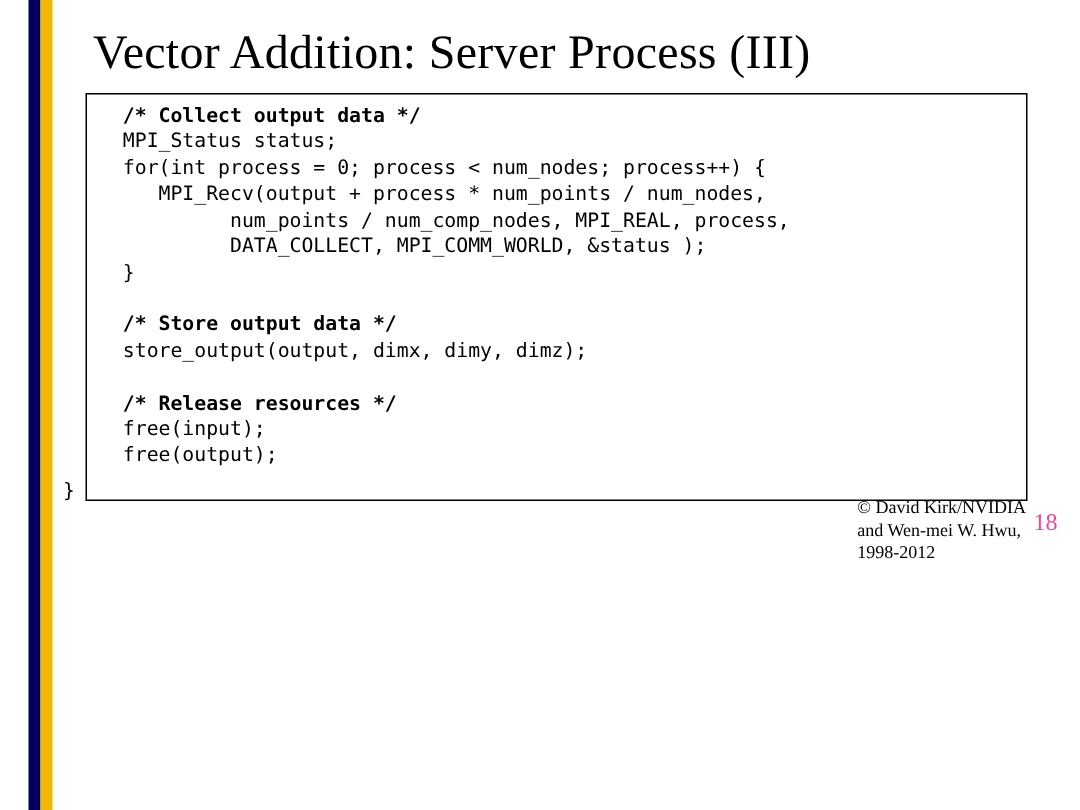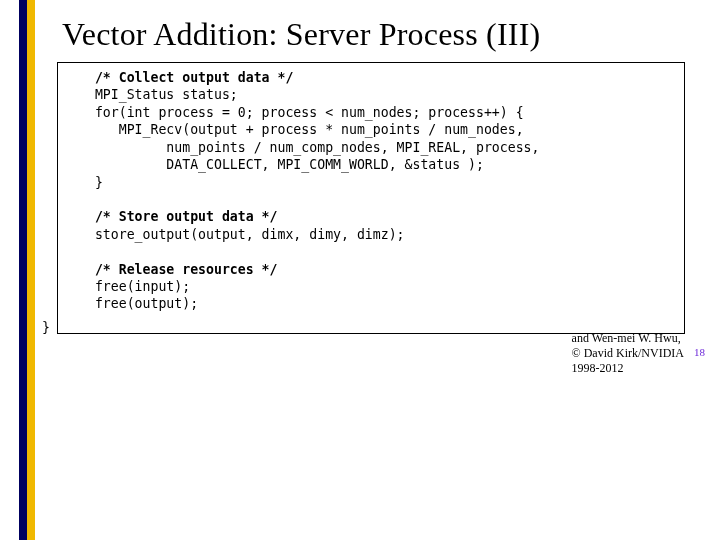--- a/index.html
+++ b/index.html
@@ -34,21 +34,21 @@
     letter-spacing: 0.2px;
   }
   .code-box {
     position: absolute;
     left: 57px;
     top: 62px;
     width: 628px;
     height: 272px;
     border: 1px solid #000000;
     background: #ffffff;
-    padding: 6px 21px;
+    padding: 6px 8px;
   }
   .code {
     font-family: "Lucida Console", Menlo, Consolas, monospace;
     font-size: 13.2px;
     line-height: 1.32;
     white-space: pre;
     color: #000000;
   }
   .code .bold1 { font-weight: 700; }
   .code .bold2 { font-weight: 700; }
@@ -68,22 +68,22 @@
     font-size: 12px;
     color: #000000;
     font-family: "Times New Roman", Times, serif;
     line-height: 1.25;
   }
   .footer .line { display: block; }
   .page-num {
     position: absolute;
     right: 15px;
     bottom: 22px;
-    font-size: 11px;
-    color: #6d28d9;
+    font-size: 16px;
+    color: #ec4899;
     font-family: "Times New Roman", Times, serif;
     margin-top: 27px;
   }
 </style>
 </head>
 <body>
 
 <div class="slide">
 
   <div class="left-stripes">
@@ -106,20 +106,20 @@
 <span>  store_output(output, dimx, dimy, dimz);</span>
 <span></span>
 <span class="bold2">  /* Release resources */</span>
 <span>  free(input);</span>
 <span>  free(output);</span></div>
   </div>
 
   <div class="close-brace">}</div>
 
   <div class="footer">
+    <span class="line">© David Kirk/NVIDIA</span>
     <span class="line">and Wen-mei W. Hwu,</span>
-    <span class="line">© David Kirk/NVIDIA</span>
     <span class="line">1998-2012</span>
   </div>
 
   <div class="page-num">18</div>
 
 </div>
 
 </body></html>

